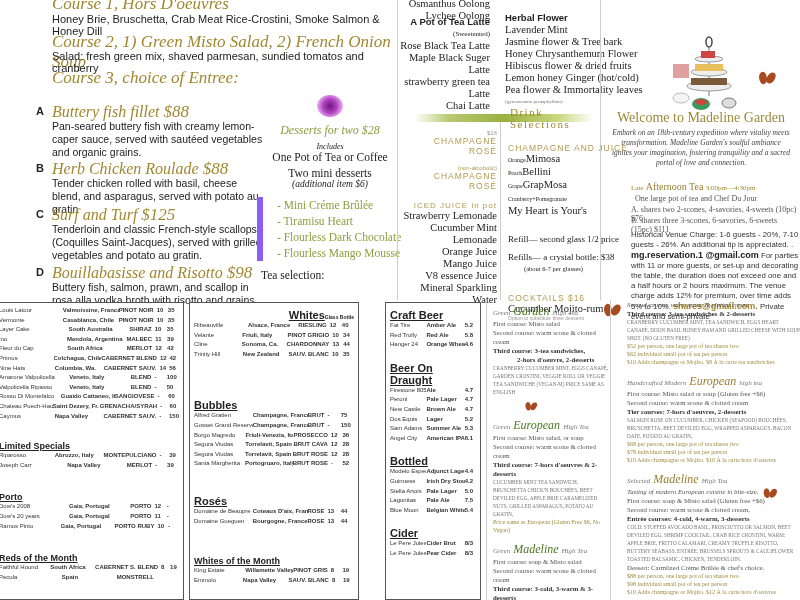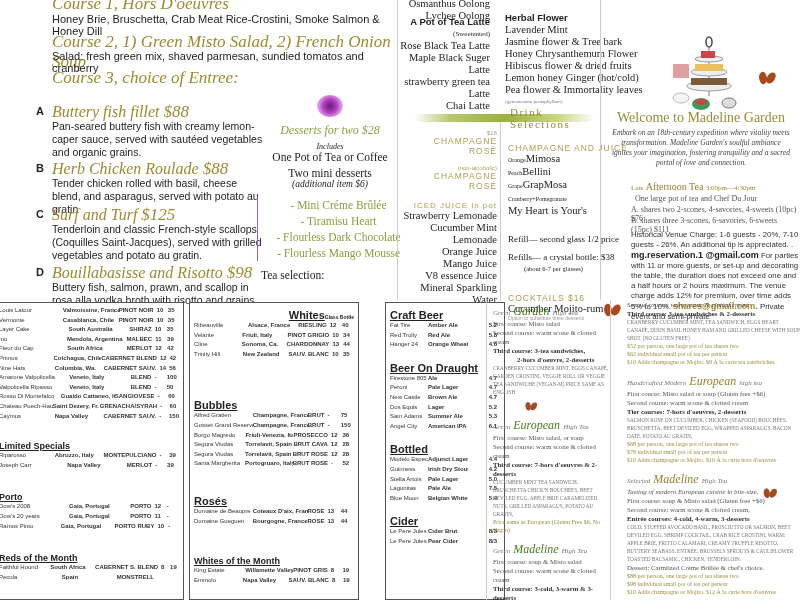--- a/index.html
+++ b/index.html
@@ -12,21 +12,21 @@
 .entree{position:absolute;left:36px;width:230px}
 .entree .letter{position:absolute;left:0;top:2px;font-weight:bold;font-size:11px}
 .entree .name{margin-left:16px;font-family:"Liberation Serif",serif;font-style:italic;color:#a08830;font-size:16px;line-height:17px}
 .entree .price{font-size:17px}
 .entree .desc{margin-left:16px;font-size:10.5px;line-height:13px;color:#222}
 #desserts{left:255px;top:95px;width:150px;text-align:center}
 .flower{width:26px;height:22px;margin:0 auto;border-radius:50%;background:radial-gradient(circle,#6a1a7a 0%,#b040c0 40%,#e8b0f0 75%,transparent 100%)}
 .dtitle{font-family:"Liberation Serif",serif;font-style:italic;color:#8aa040;font-size:12px;margin-top:6px}
 .dsmall{font-family:"Liberation Serif",serif;font-style:italic;font-size:8px;margin-top:4px}
 .dline{font-family:"Liberation Serif",serif;font-size:11.5px}
-.dlist{text-align:center;margin-left:2px;border-left:1px solid #8b5cf6;padding-left:14px;margin-top:8px}
+.dlist{text-align:left;margin-left:2px;border-left:6px solid #8b5cf6;padding-left:14px;margin-top:8px}
 .dlist div{font-family:"Liberation Serif",serif;color:#8aa040;font-size:11.5px;line-height:16px}
 .tea-sel{text-align:left;font-family:"Liberation Serif",serif;font-size:11.5px;margin-top:8px;margin-left:6px}
 .vrule{position:absolute;background:#ccc;width:1px}
 
 #drinks{left:400px;top:0;width:200px;height:300px}
 .rt{text-align:right;font-family:"Liberation Serif",serif;font-size:10.5px;line-height:12px}
 .lt{font-family:"Liberation Serif",serif;font-size:10.5px;line-height:12px}
 .hdr{font-weight:bold;font-size:9.5px;font-family:"Liberation Sans",sans-serif}
 .caps-gold{color:#b09a50;font-size:8.5px;letter-spacing:1px;font-family:"Liberation Sans",sans-serif}
 
@@ -462,21 +462,21 @@
       <div class="wrow">
         <span class="c1 wname" style="width: 62px;">Emmolo</span>
         <span class="c2" style="width: 58px;">Napa Valley</span>
         <span class="c3">SAUV. BLANC</span>
         <span class="c4">8</span>
         <span class="c5">19</span>
       </div>
     </div>
 </div>
 
-<div class="panel" style="left:385px;top:302px;width:120px;height:298px;padding:3px 4px;overflow:hidden">
+<div class="panel" style="left:385px;top:302px;width:96px;height:298px;padding:3px 4px;overflow:hidden">
   <div class="wsec big">Craft Beer</div>
   <div id="craft-rows">
       <div class="wrow">
         <span class="c1 wname" style="width: 38px;">Fat Tire</span>
         <span class="c2" style="width: 40px;">Amber Ale</span>
         <span class="c3">5.2</span>
       </div>
       <div class="wrow">
         <span class="c1 wname" style="width: 38px;">Red Trolly</span>
         <span class="c2" style="width: 40px;">Red Ale</span>

